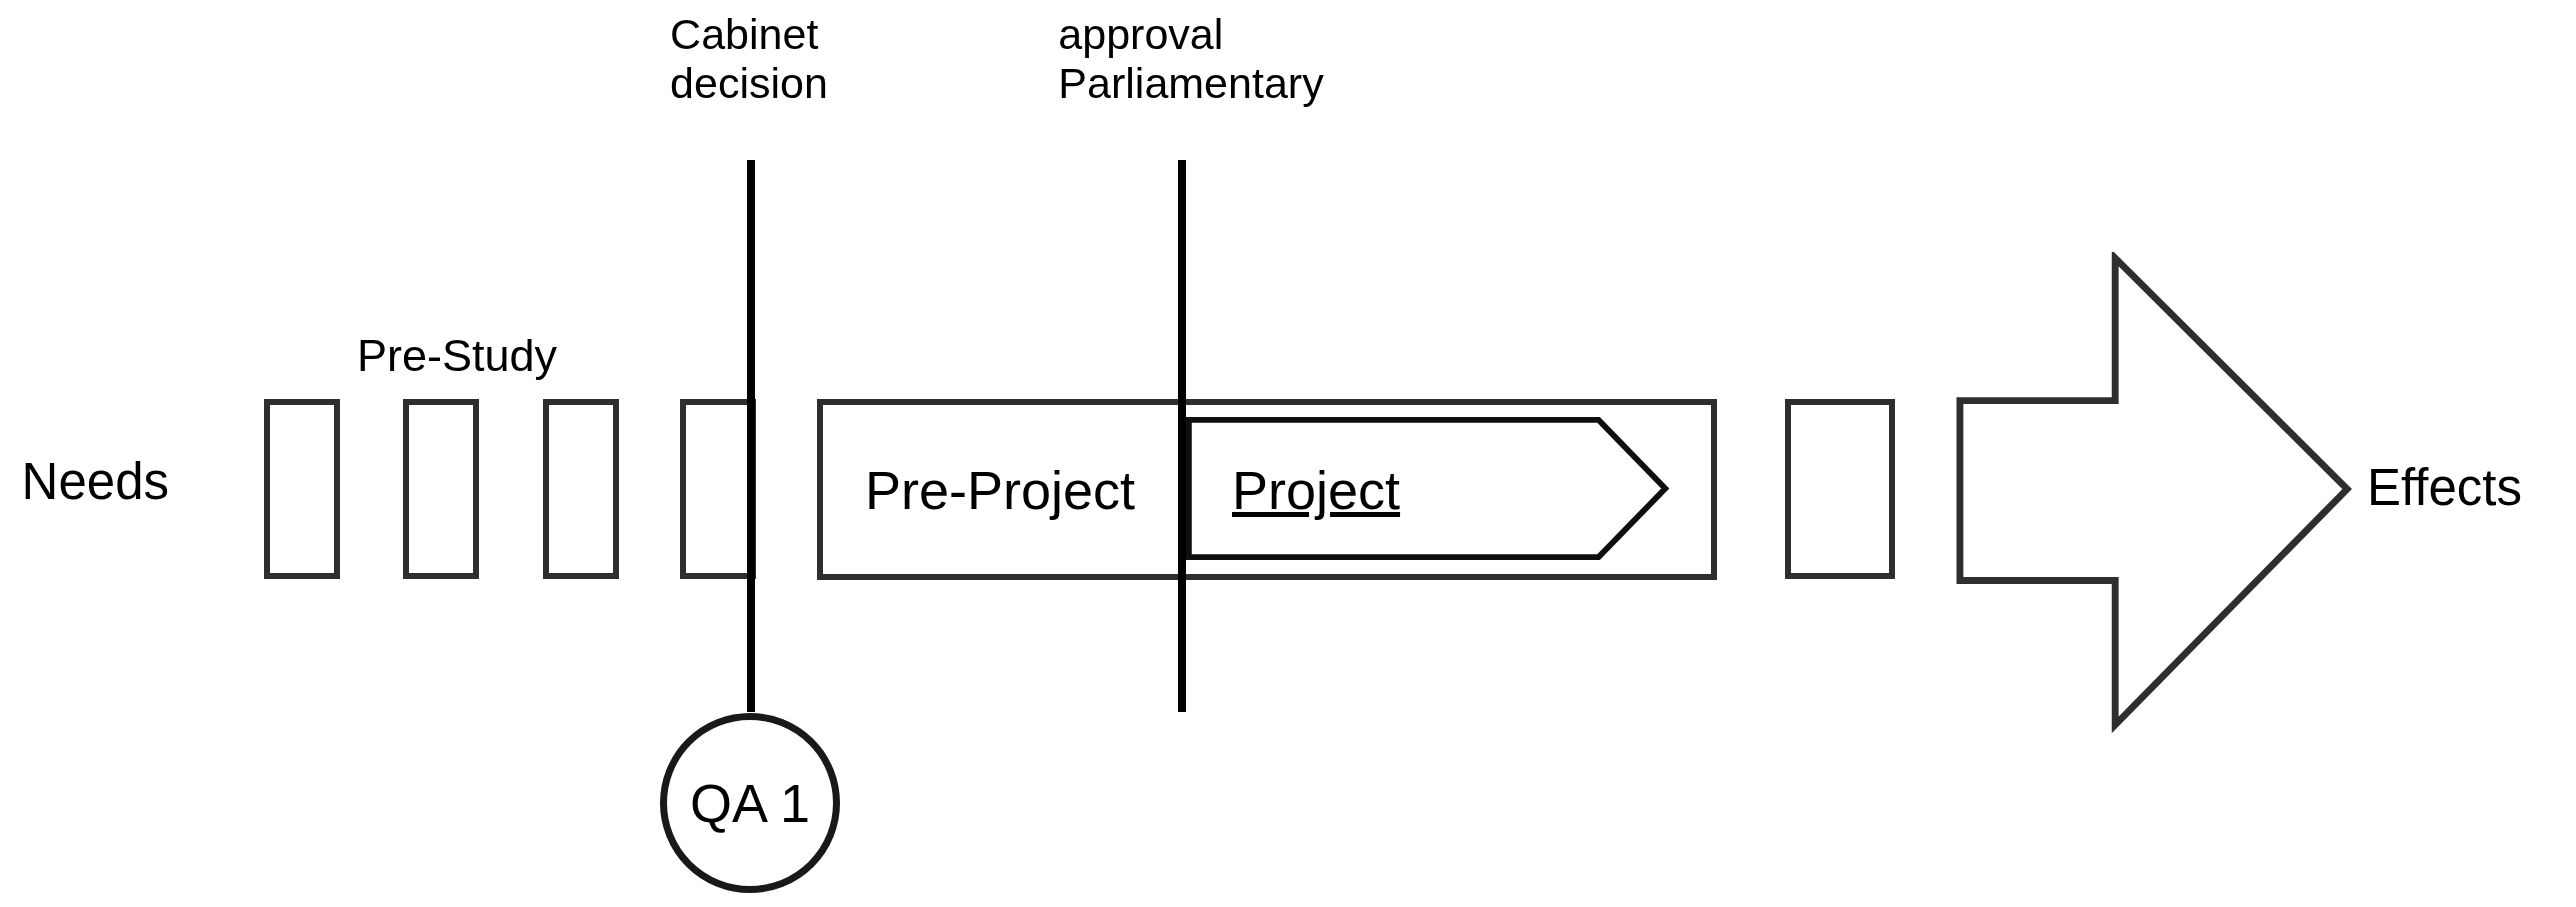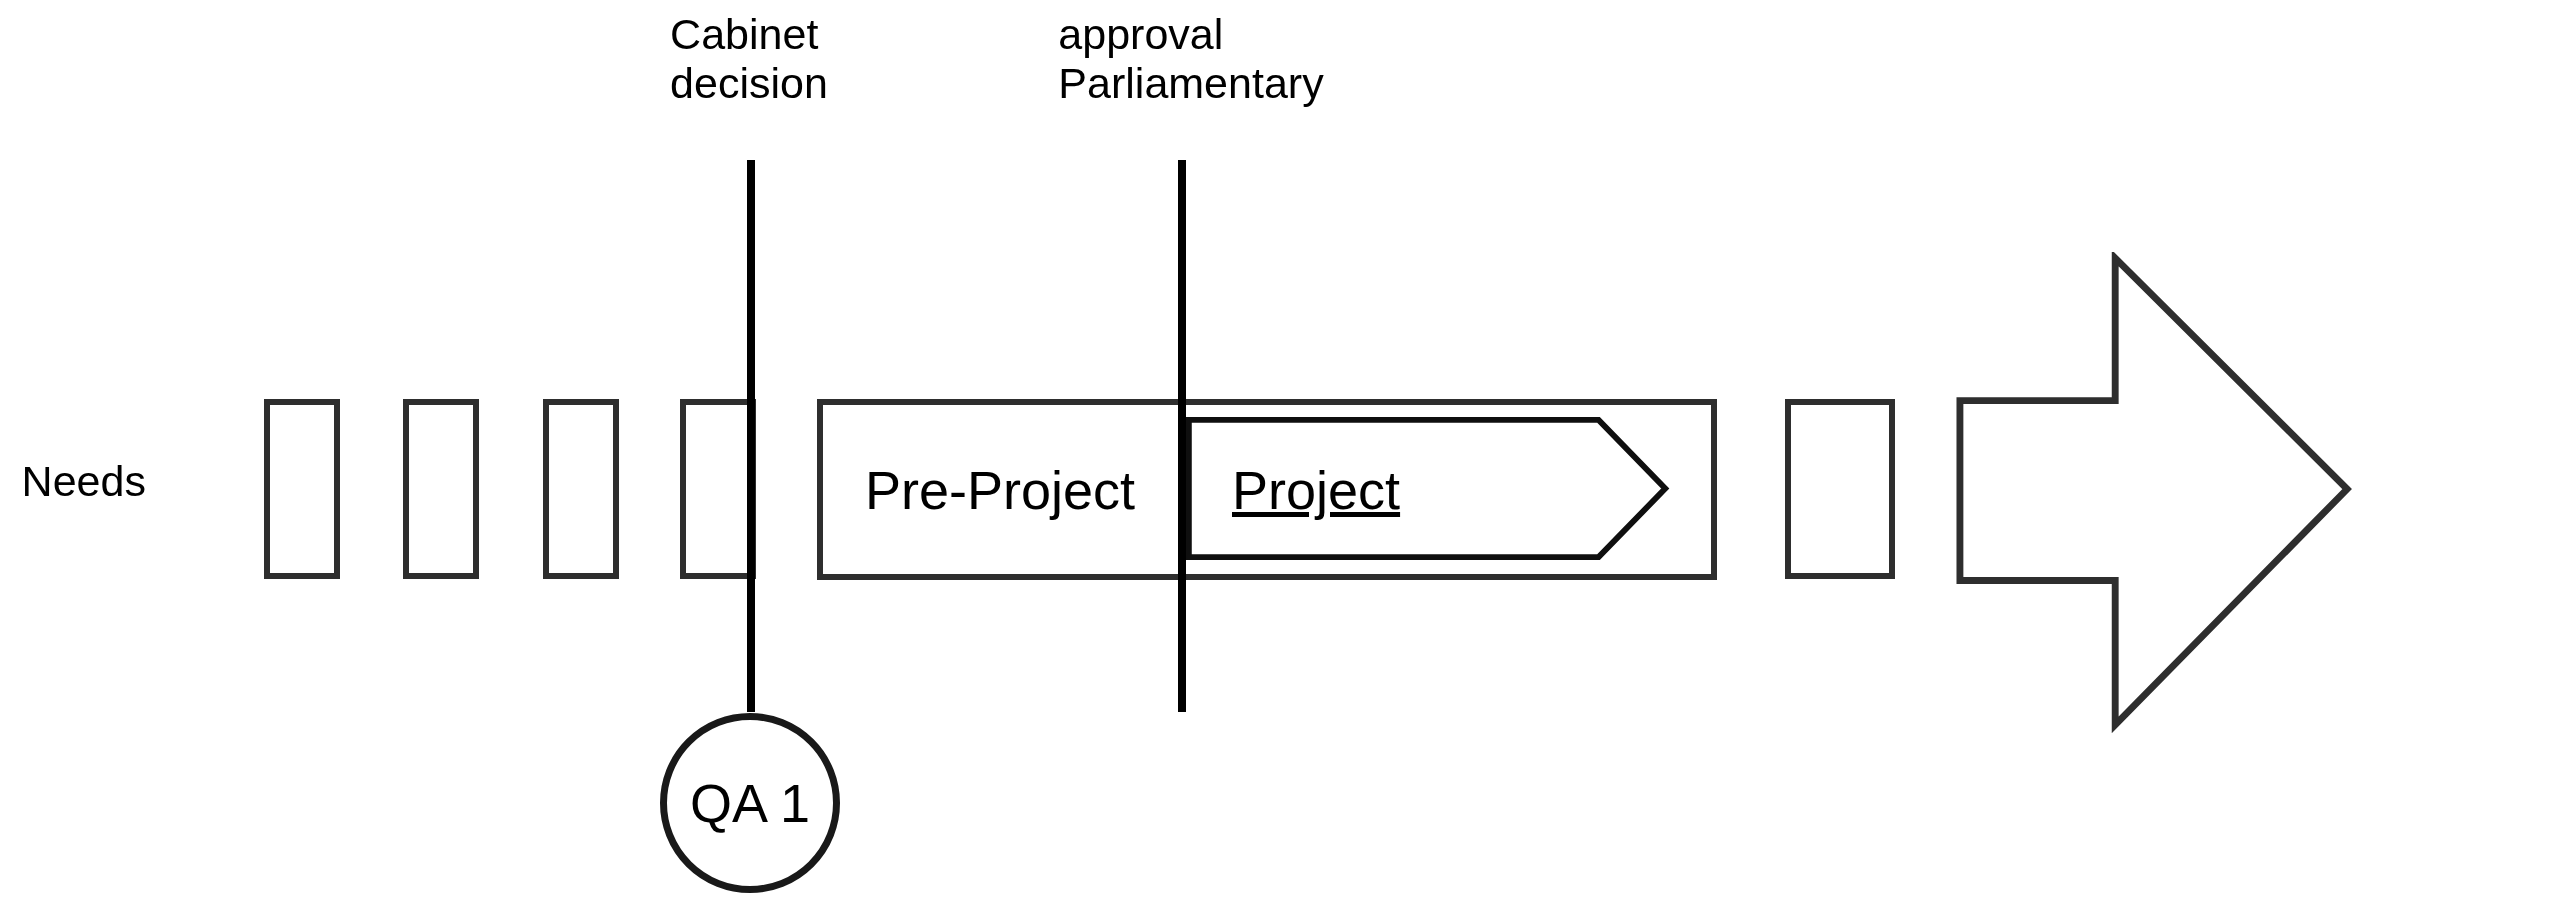--- a/index.html
+++ b/index.html
@@ -27,21 +27,21 @@
     width:180px;height:180px;
     box-sizing:border-box;
     border:7.9px solid #191919;
     border-radius:50%;
     background:#ffffff;
     display:flex;align-items:center;justify-content:center;
     font-size:54px;
   }
   .shape{position:absolute;}
   .t{position:absolute;white-space:nowrap;}
-  .t-big{font-size:43px;}
+  .t-big{font-size:51px;}
   .t-label{font-size:54px;}
   .t-prestudy{font-size:45px;}
   .milestone{
     position:absolute;
     text-align:left;
     font-size:43px;
     line-height:49px;
     transform:translateX(-50%);
     white-space:nowrap;
   }
@@ -72,30 +72,32 @@
   <div class="circle" style="left:660px;top:713px;">
     <span>QA 1</span>
   </div>
 
   <svg class="shape" style="left:1956px;top:252px;" width="398" height="482" viewBox="0 0 405 490">
     <polygon points="4,151 162,151 162,6 398,241 162,481 162,334 4,334" fill="#ffffff" stroke="#2e2e2e" stroke-width="7" stroke-linejoin="miter"></polygon>
   </svg>
 
   <div class="t t-big cy" style="left:21.6px;top:481px;">Needs</div>
 
+  <div class="t t-prestudy cc" style="left:457px;top:356px;">Pre-Study</div>
 
   <div class="milestone" style="left:749px;top:9.8px;">
     <div>Cabinet</div>
     <div>decision</div>
   </div>
 
   <div class="milestone" style="left:1191px;top:9.8px;">
     <div>approval</div>
     <div>Parliamentary</div>
   </div>
 
   <div class="t t-label cc" style="left:1000px;top:490px;">Pre-Project</div>
 
   <div class="t t-label cy" style="left:1232px;top:490px;text-decoration:underline;">Project</div>
 
+  <div class="t t-big cy" style="left:2367px;top:487px;">Effects</div>
 
 </div>
 
 
 </body></html>

